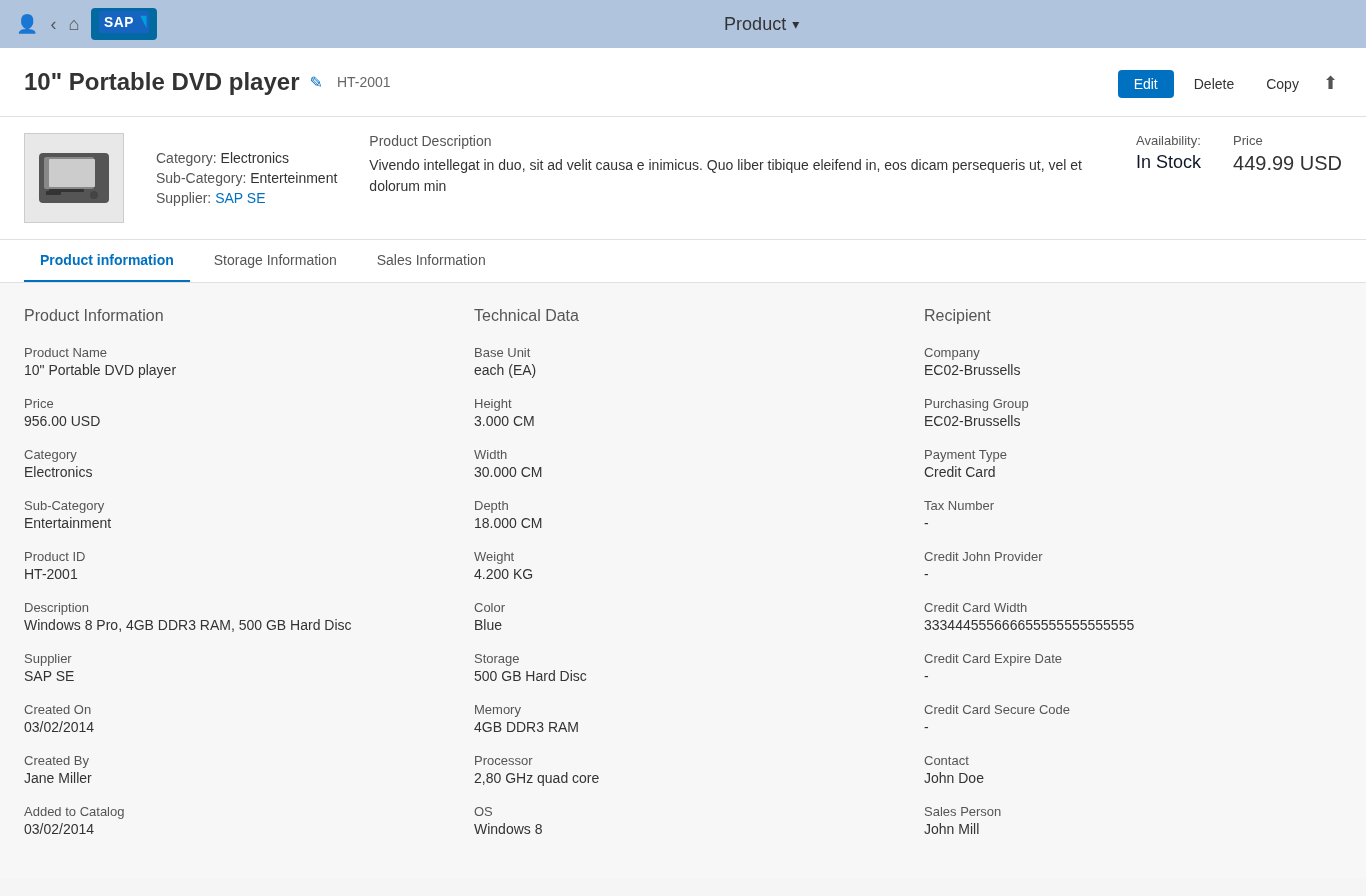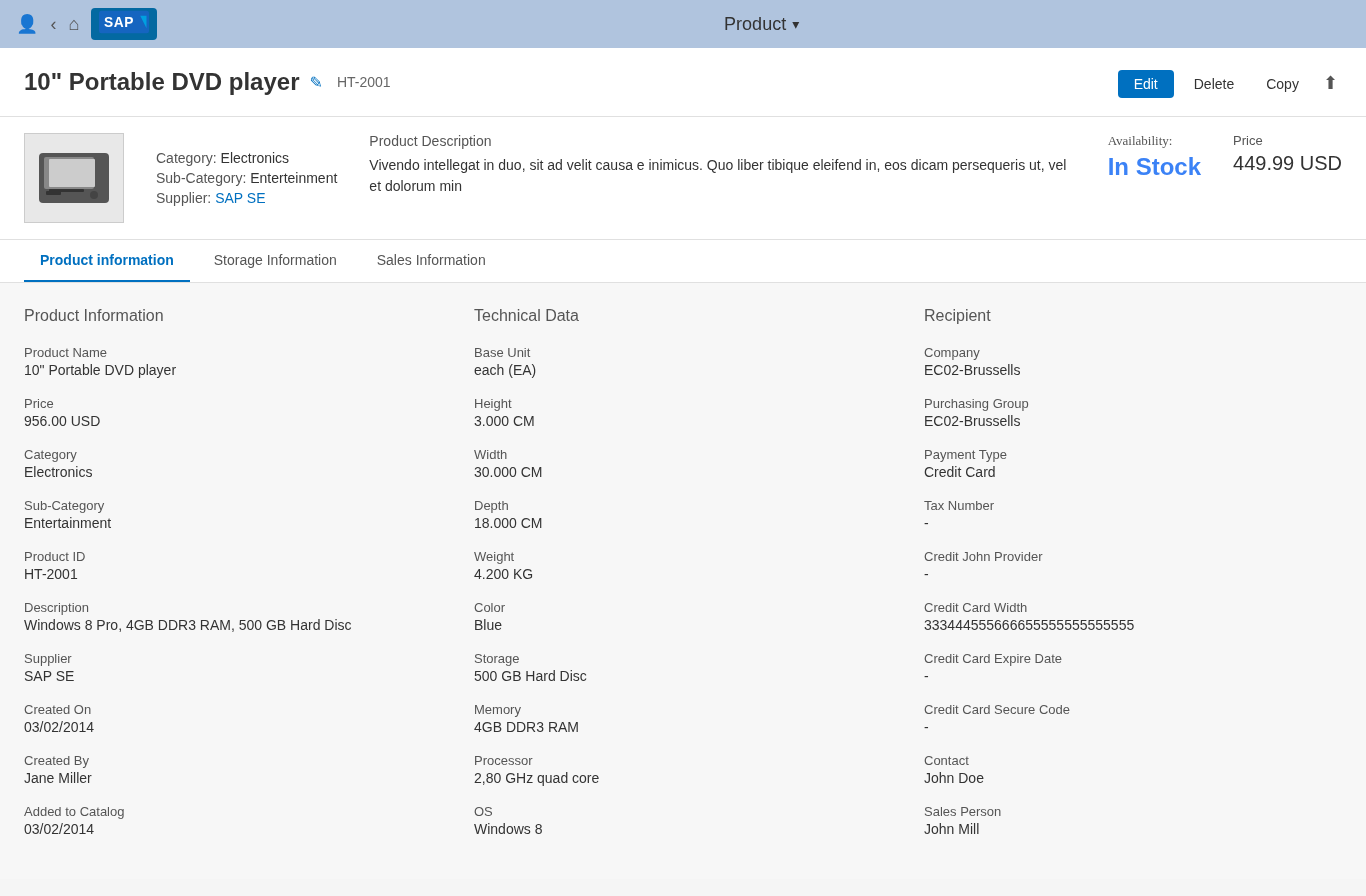--- a/index.html
+++ b/index.html
@@ -141,22 +141,22 @@
     .product-description-section {
       flex: 1;
     }
     .desc-title { font-size: 14px; color: #555; margin-bottom: 6px; }
     .desc-text { font-size: 14px; color: #333; line-height: 1.5; }
     .availability-section {
       display: flex;
       flex-direction: column;
       gap: 4px;
     }
-    .avail-label { font-size: 13px; color: #555; font-family: Liberation Serif, serif; }
-    .in-stock { font-size: 24px; color: #3b82f6; font-weight: bold; }
+    .avail-label { font-size: 13px; color: #555; }
+    .in-stock { font-size: 18px; color: #0f172a; font-weight: normal; }
     .price-section {
       display: flex;
       flex-direction: column;
       gap: 4px;
     }
     .price-label { font-size: 13px; color: #555; }
     .price-value { font-size: 20px; color: #333; font-weight: normal; }
 
     
     .tabs-bar {

